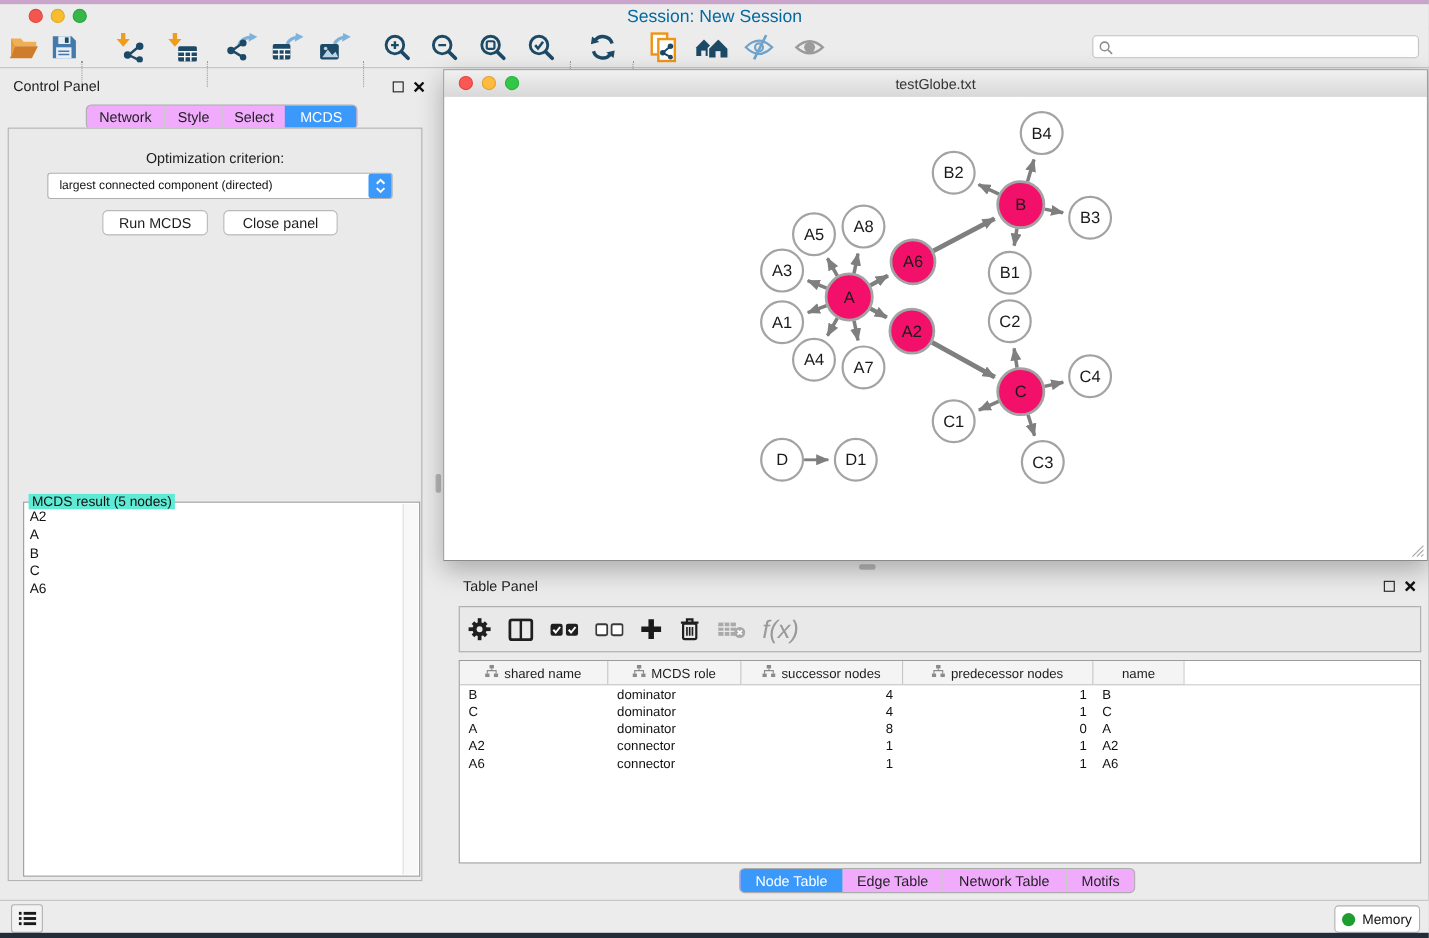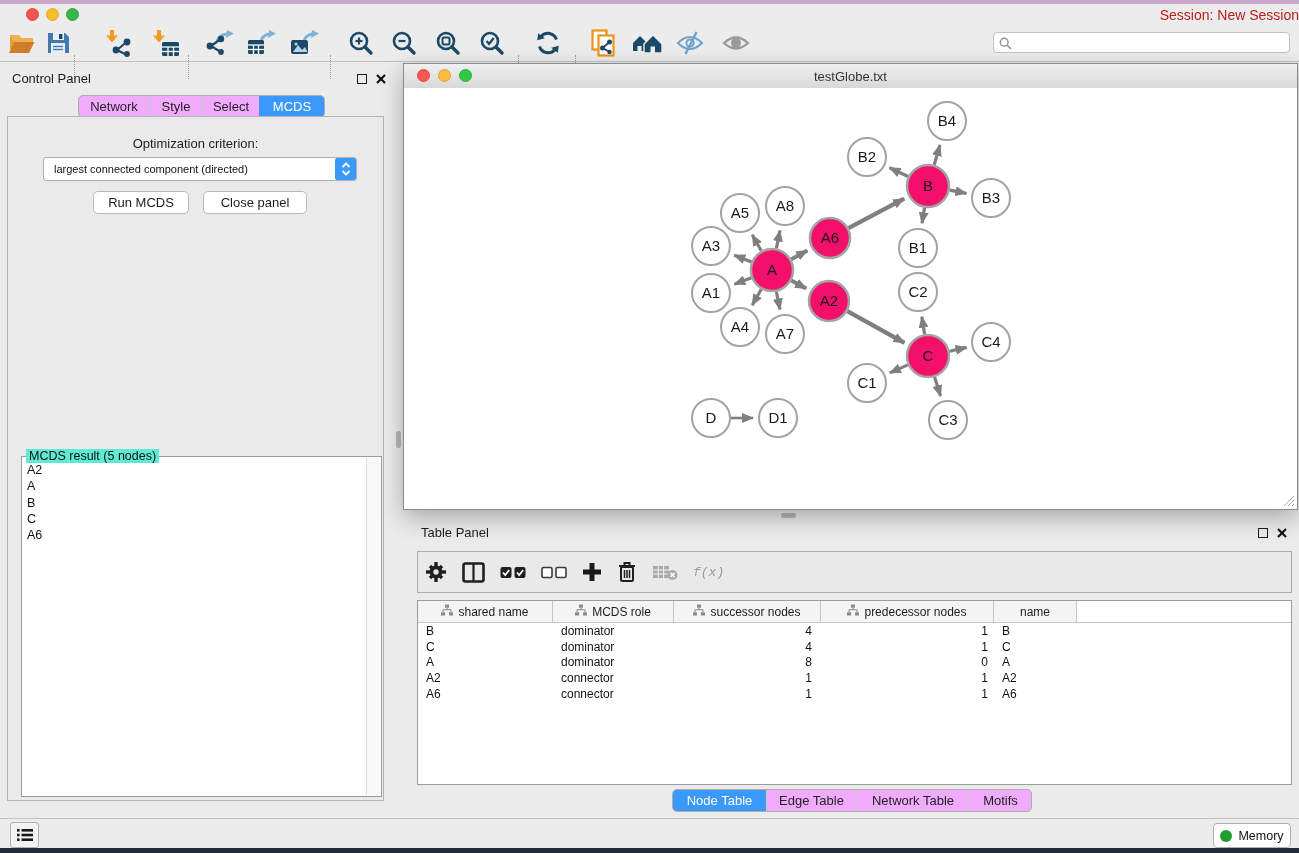--- a/index.html
+++ b/index.html
@@ -4,22 +4,22 @@
 <style>
   html,body{margin:0;padding:0;background:#555;}
   #screen{position:relative;width:1299px;height:853px;background:#ebebeb;
     font-family:"Liberation Sans",sans-serif;overflow:hidden;
     -webkit-font-smoothing:antialiased;}
   .abs{position:absolute;}
 
   
   #desktop-top{left:0;top:0;width:1299px;height:4px;background:#c9a4cb;}
   #titlebar{left:0;top:4px;width:1299px;height:21px;background:#ececec;}
-  #titlebar .title{position:absolute;left:0;right:0;top:3px;text-align:right;
-    font-size:14px;color:#b91c1c;}
+  #titlebar .title{position:absolute;left:0;right:0;top:3px;text-align:center;
+    font-size:16px;color:#0369a1;}
   .tl{position:absolute;width:13px;height:13px;border-radius:50%;box-sizing:border-box;}
   #main-toolbar{left:0;top:25px;width:1299px;height:37px;background:#ececec;
     border-bottom:1px solid #c2c2c2;box-sizing:border-box;}
   .tbicon{position:absolute;top:28px;height:30px;display:flex;align-items:center;
     justify-content:center;cursor:default;}
   .tbsep{position:absolute;top:30px;height:24px;width:0;border-left:1px dotted #9a9a9a;}
   #search-input{position:absolute;left:993px;top:32px;width:297px;height:21px;
     box-sizing:border-box;border:1px solid #c2c2c2;border-radius:4px;background:#fff;
     padding:0 6px 0 24px;font-size:13px;font-family:"Liberation Sans",sans-serif;outline:none;}
 
@@ -74,22 +74,22 @@
   #node-table{left:417px;top:600px;width:875px;height:185px;background:#fff;
     border:1px solid #9c9c9c;box-sizing:border-box;overflow:hidden;}
   .ntable-header{display:flex;height:21px;background:#f4f4f4;
     border-bottom:1px solid #c6c6c6;}
   .hcell{display:flex;align-items:center;justify-content:center;gap:5px;
     border-right:1px solid #c6c6c6;height:100%;font-size:12px;color:#1d1d1d;
     box-sizing:border-box;}
   .hfill{flex:1;background:#fff;border-right:none;}
   .trow{display:flex;height:15.7px;align-items:center;}
   .tcell{font-size:12px;color:#111;box-sizing:border-box;white-space:nowrap;}
-  .fx-label{font-family:Liberation Mono, monospace;font-style:italic;color:#9a9a9a;
-    font-size:13px;}
+  .fx-label{font-family:Liberation Sans, sans-serif;font-style:italic;color:#9a9a9a;
+    font-size:23px;}
 
   
   #status-bar{left:0;top:818px;width:1299px;height:30px;background:#ececec;
     border-top:1px solid #c3c3c3;box-sizing:border-box;}
   #list-button{position:absolute;left:10px;top:3px;width:27px;height:24px;
     border:1px solid #b0b0b0;border-radius:3px;background:#f3f3f3;display:flex;
     align-items:center;justify-content:center;}
   #memory-button{position:absolute;left:1213px;top:4px;width:76px;height:23px;
     border:1px solid #b0b0b0;border-radius:4px;background:#ffffff;display:flex;
     align-items:center;justify-content:center;gap:6px;font-size:12.5px;color:#111;}

